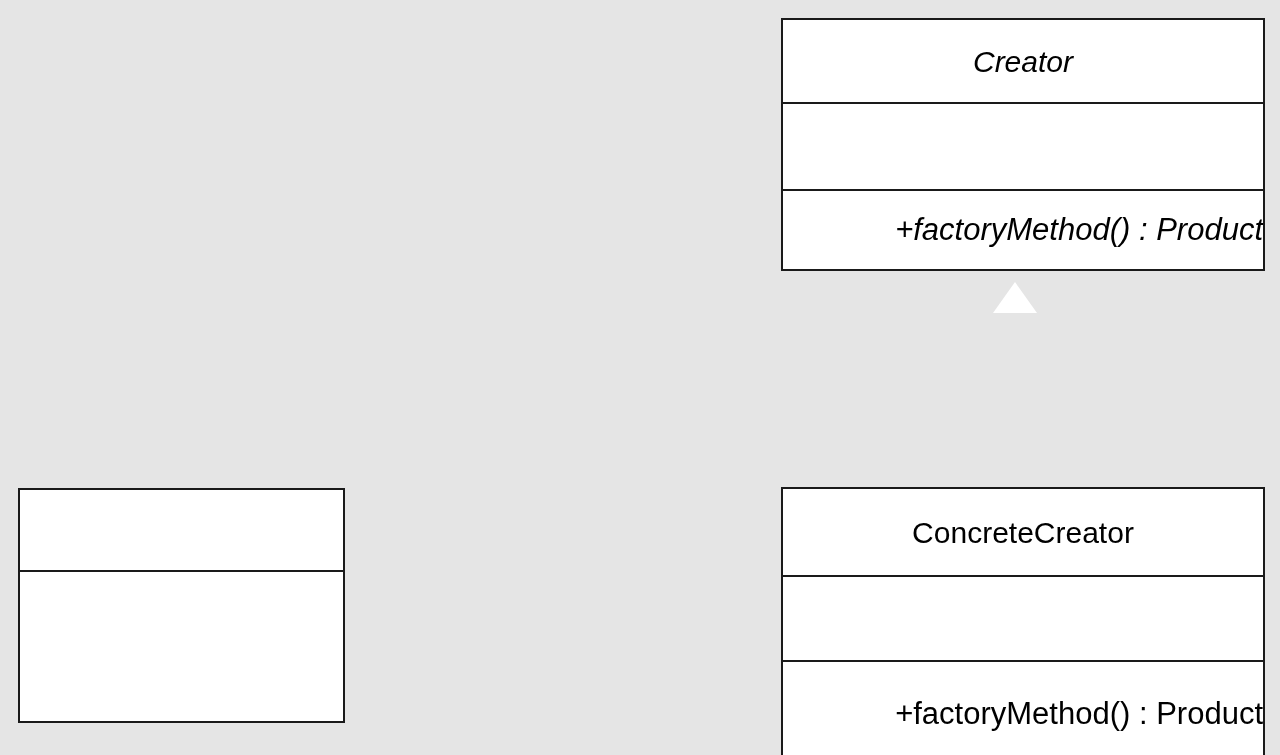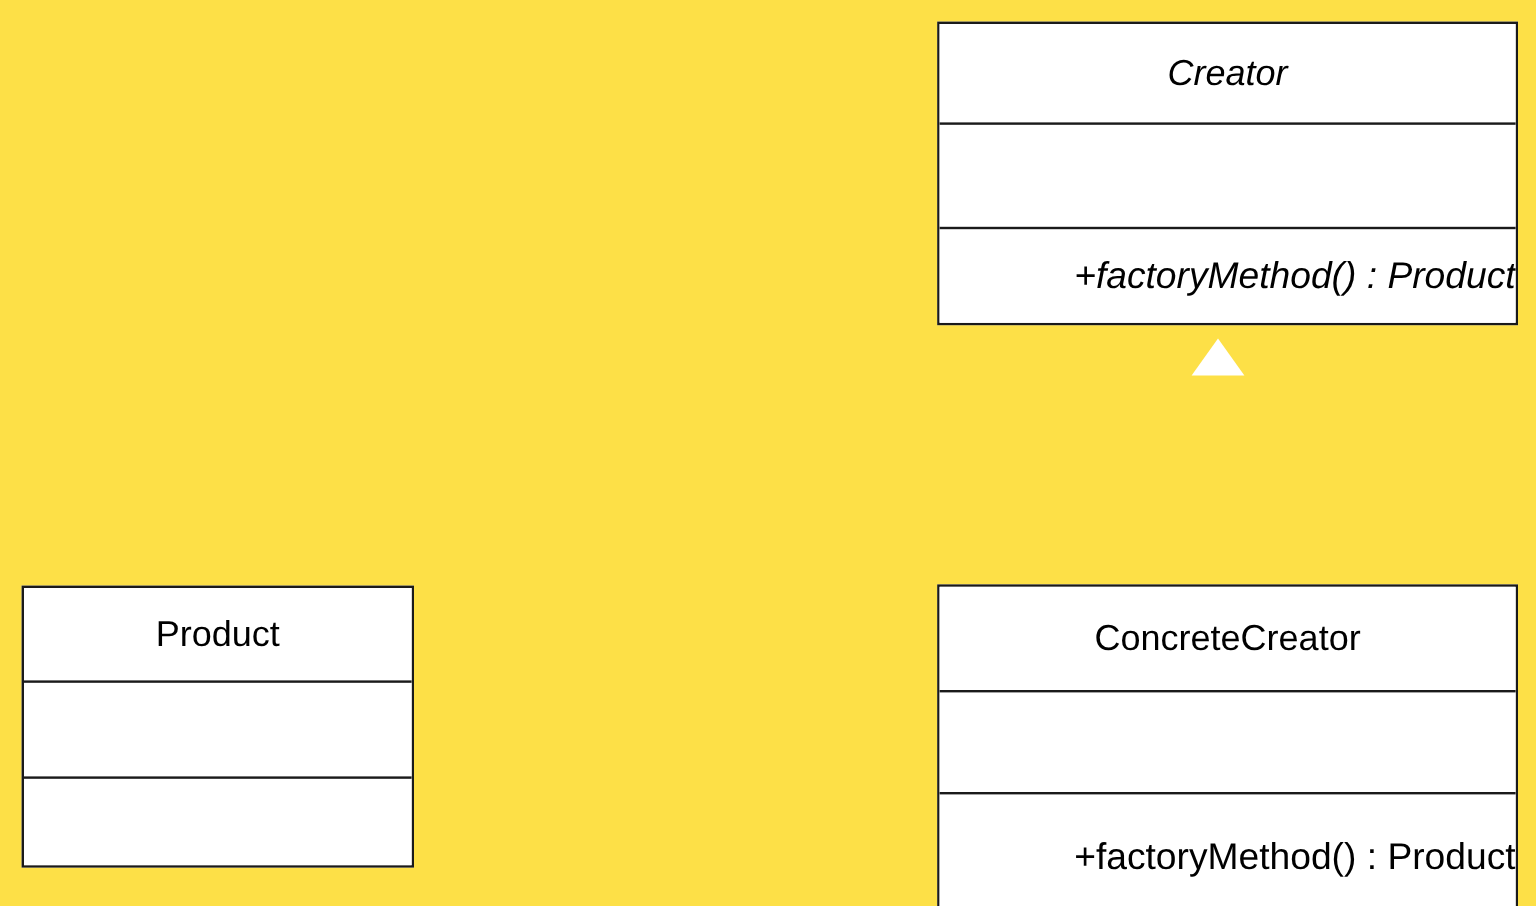--- a/index.html
+++ b/index.html
@@ -5,21 +5,21 @@
 <style>
   html, body {
     margin: 0;
     padding: 0;
     background: #000000;
   }
   #canvas {
     position: relative;
     width: 1280px;
     height: 755px;
-    background: #fde047;
+    background: #e5e5e5;
     overflow: hidden;
     font-family: "Liberation Sans", sans-serif;
     -webkit-font-smoothing: antialiased;
   }
 
   
   .uml-class {
     position: absolute;
     background: #ffffff;
     border: 2px solid #1a1a1a;
@@ -92,23 +92,20 @@
   </div>
 
   <div class="generalization" style="left:991px; top:281px; width:48px; height:34px;">
     <svg width="48" height="34" viewBox="0 0 48 34">
       <polygon points="24,1 46,32 2,32" fill="#ffffff"></polygon>
     </svg>
   </div>
 
   <div class="uml-class" id="product-box" style="left:18px; top:488px; width:327px; height:235px;">
 
-    <div class="compartment name-compartment" style="height:77px;">
-      <span class="class-name concrete">Product</span>
-    </div>
 
     <div class="compartment members-compartment" style="height:80px;"></div>
 
     <div class="compartment members-compartment" style="flex:1 1 auto;"></div>
   </div>
 
   <div class="uml-class" id="concrete-creator-box" style="left:781px; top:487px; width:484px; height:281px;">
 
     <div class="compartment name-compartment" style="height:86px;">
       <span class="class-name concrete">ConcreteCreator</span>

